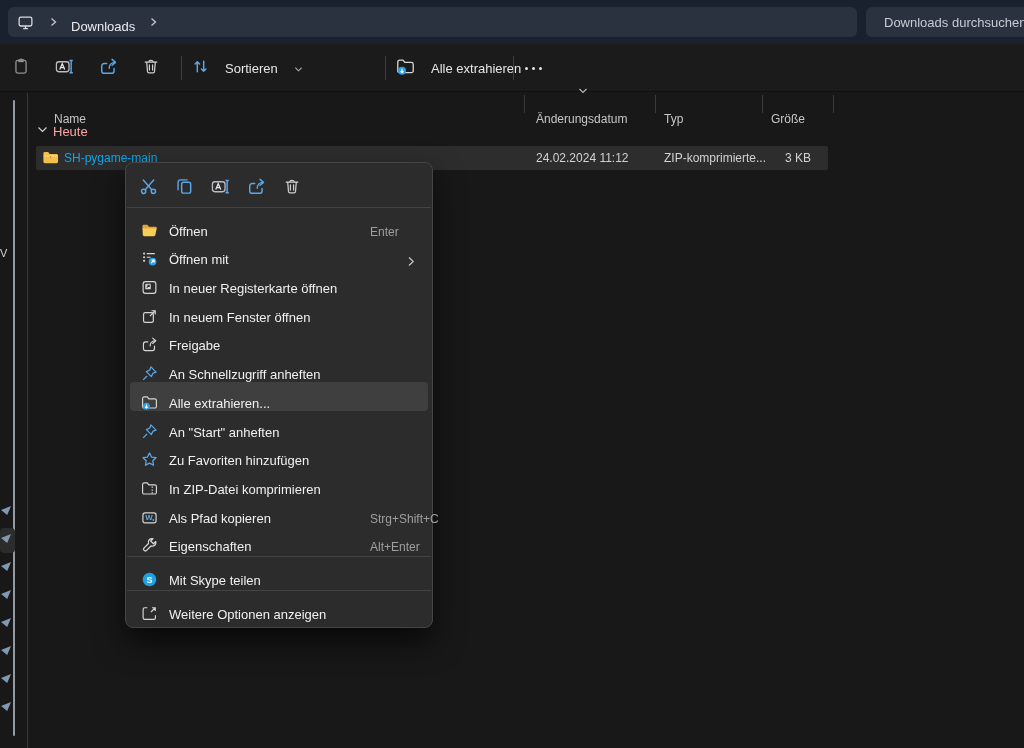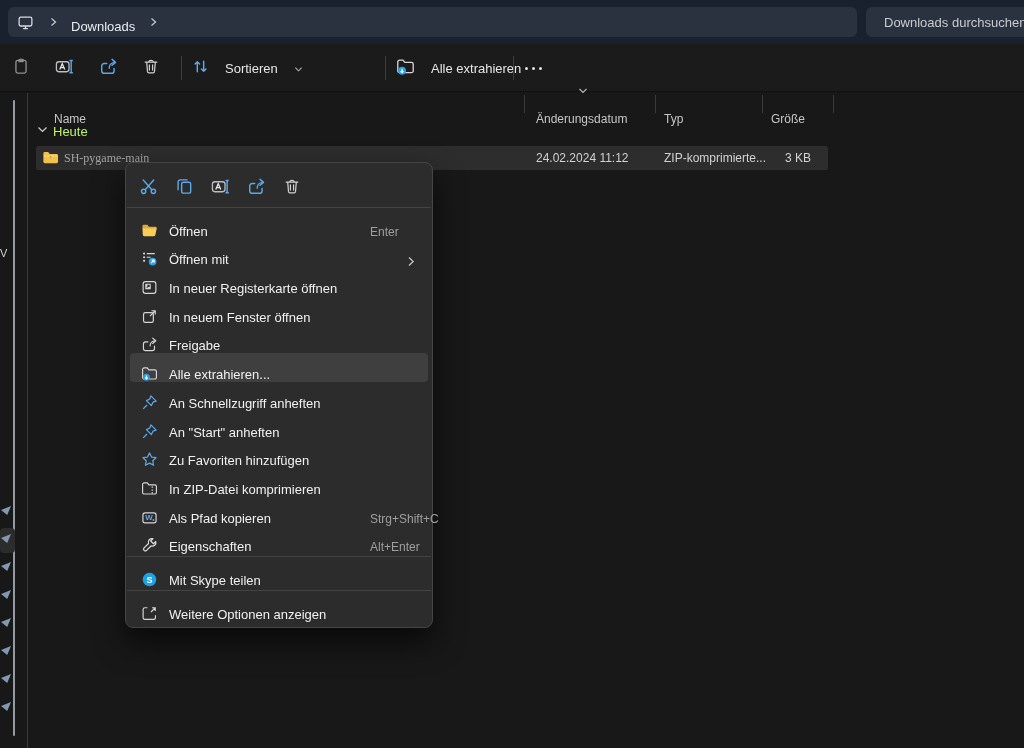--- a/index.html
+++ b/index.html
@@ -34,25 +34,25 @@
   .nav-frag{position:absolute;left:0;top:247px;font-size:11px;color:#ced3d9;}
   .nav-arrow{position:absolute;left:1px;width:10px;height:9px;background:#8198b0;
       clip-path:polygon(0 45%,100% 0,62% 100%);}
   .nav-hl{position:absolute;left:0;top:528px;width:15px;height:25px;background:#2c2c2c;border-radius:4px;}
 
   
   .col-head{position:absolute;top:100px;font-size:12px;color:#c6c6c6;margin-top:12px;}
   .col-sep{position:absolute;top:95px;width:1px;height:18px;background:#3a3a3a;}
   .sort-caret{position:absolute;left:578px;top:88px;display:flex;}
   .group-chev{position:absolute;left:37px;top:126px;display:flex;}
-  .group-label{position:absolute;left:53px;top:124px;font-size:13px;color:#bef264;}
+  .group-label{position:absolute;left:53px;top:124px;font-size:13px;color:#fca5a5;}
   .row-sel{position:absolute;left:36px;top:146px;width:792px;height:24px;background:#2d2d2d;border-radius:2px;}
   .file-icon{position:absolute;left:42px;top:149px;display:flex;}
   .cell{position:absolute;top:151px;font-size:12px;color:#d2d2d2;}
-  .cell-name{left:64px;color:#a3a3a3;font-family:Liberation Serif, serif;}
+  .cell-name{left:64px;color:#0ea5e9;}
   .cell-date{left:536px;}
   .cell-type{left:664px;}
   .cell-size{left:729px;width:82px;text-align:right;}
 
   
   .menu{position:absolute;left:125px;top:162px;width:308px;background:#2c2c2c;border:1px solid #454545;
       border-radius:8px;box-shadow:0 14px 30px rgba(0,0,0,.65);padding:4px 0 5px;box-sizing:border-box;}
   .quick-row{height:38px;display:flex;align-items:center;padding-left:8px;gap:8px;}
   .quick-btn{width:28px;height:28px;display:flex;align-items:center;justify-content:center;border-radius:4px;}
   .menu-sep{height:1px;background:#434343;margin:2px 1px;}
@@ -340,52 +340,52 @@
             <g fill="none" stroke="#d6d6d6" stroke-width="1.1" stroke-linejoin="round" stroke-linecap="round">
               <path d="M6.5 5.5 H4.3 a2 2 0 0 0 -2 2 v4.2 a2 2 0 0 0 2 2 h6.4 a2 2 0 0 0 2 -2 V9.6"></path>
               <path d="M8.6 9.4 C8.6 6.4 10.2 4.8 13.4 4.5"></path>
               <path d="M11 2 L13.9 4.5 L11 7"></path>
             </g>
           </svg>
       </span>
       <span>Freigabe</span>
     </div>
 
+    <div class="menu-item">
+      <span class="mi-icon">
+        <svg width="17" height="17" viewBox="0 0 16 16">
+            <g fill="none" stroke="#5ba7e8" stroke-width="1.2" stroke-linejoin="round">
+              <path d="M9.3 1.8 L14.2 6.7 L11.3 7.7 L9.8 10.9 L5.1 6.2 L8.3 4.7 Z"></path>
+              <path d="M5.7 10.3 L2 14"></path>
+            </g>
+          </svg>
+      </span>
+      <span>An Schnellzugriff anheften</span>
+    </div>
+
     <div class="menu-item hover">
       <span class="mi-icon">
         <svg width="17" height="17" viewBox="0 0 16 16">
             <path d="M1.5 4.2 a1.5 1.5 0 0 1 1.5 -1.5 h2.9 l1.5 1.9 h5.6 a1.5 1.5 0 0 1 1.5 1.5 v5.6 a1.5 1.5 0 0 1 -1.5 1.5 h-10 a1.5 1.5 0 0 1 -1.5 -1.5 z" fill="none" stroke="#d6d6d6" stroke-width="1.1"></path>
             <circle cx="5.1" cy="11.6" r="3.3" fill="#2aa0e8"></circle>
             <path d="M5.1 9.9 V13 M3.9 12 L5.1 13.2 L6.3 12" fill="none" stroke="#fff" stroke-width="1"></path>
           </svg>
       </span>
       <span>Alle extrahieren...</span>
     </div>
 
     <div class="menu-item">
       <span class="mi-icon">
         <svg width="17" height="17" viewBox="0 0 16 16">
             <g fill="none" stroke="#5ba7e8" stroke-width="1.2" stroke-linejoin="round">
               <path d="M9.3 1.8 L14.2 6.7 L11.3 7.7 L9.8 10.9 L5.1 6.2 L8.3 4.7 Z"></path>
               <path d="M5.7 10.3 L2 14"></path>
             </g>
           </svg>
       </span>
-      <span>An Schnellzugriff anheften</span>
-    </div>
-
-    <div class="menu-item">
-      <span class="mi-icon">
-        <svg width="17" height="17" viewBox="0 0 16 16">
-            <g fill="none" stroke="#5ba7e8" stroke-width="1.2" stroke-linejoin="round">
-              <path d="M9.3 1.8 L14.2 6.7 L11.3 7.7 L9.8 10.9 L5.1 6.2 L8.3 4.7 Z"></path>
-              <path d="M5.7 10.3 L2 14"></path>
-            </g>
-          </svg>
-      </span>
       <span>An "Start" anheften</span>
     </div>
 
     <div class="menu-item">
       <span class="mi-icon">
         <svg width="17" height="17" viewBox="0 0 16 16">
             <path d="M8 1.9 L9.9 5.7 14.1 6.3 11.1 9.2 11.8 13.4 8 11.4 4.2 13.4 4.9 9.2 1.9 6.3 6.1 5.7 Z" fill="none" stroke="#5ba7e8" stroke-width="1.2" stroke-linejoin="round"></path>
           </svg>
       </span>
       <span>Zu Favoriten hinzufügen</span>

